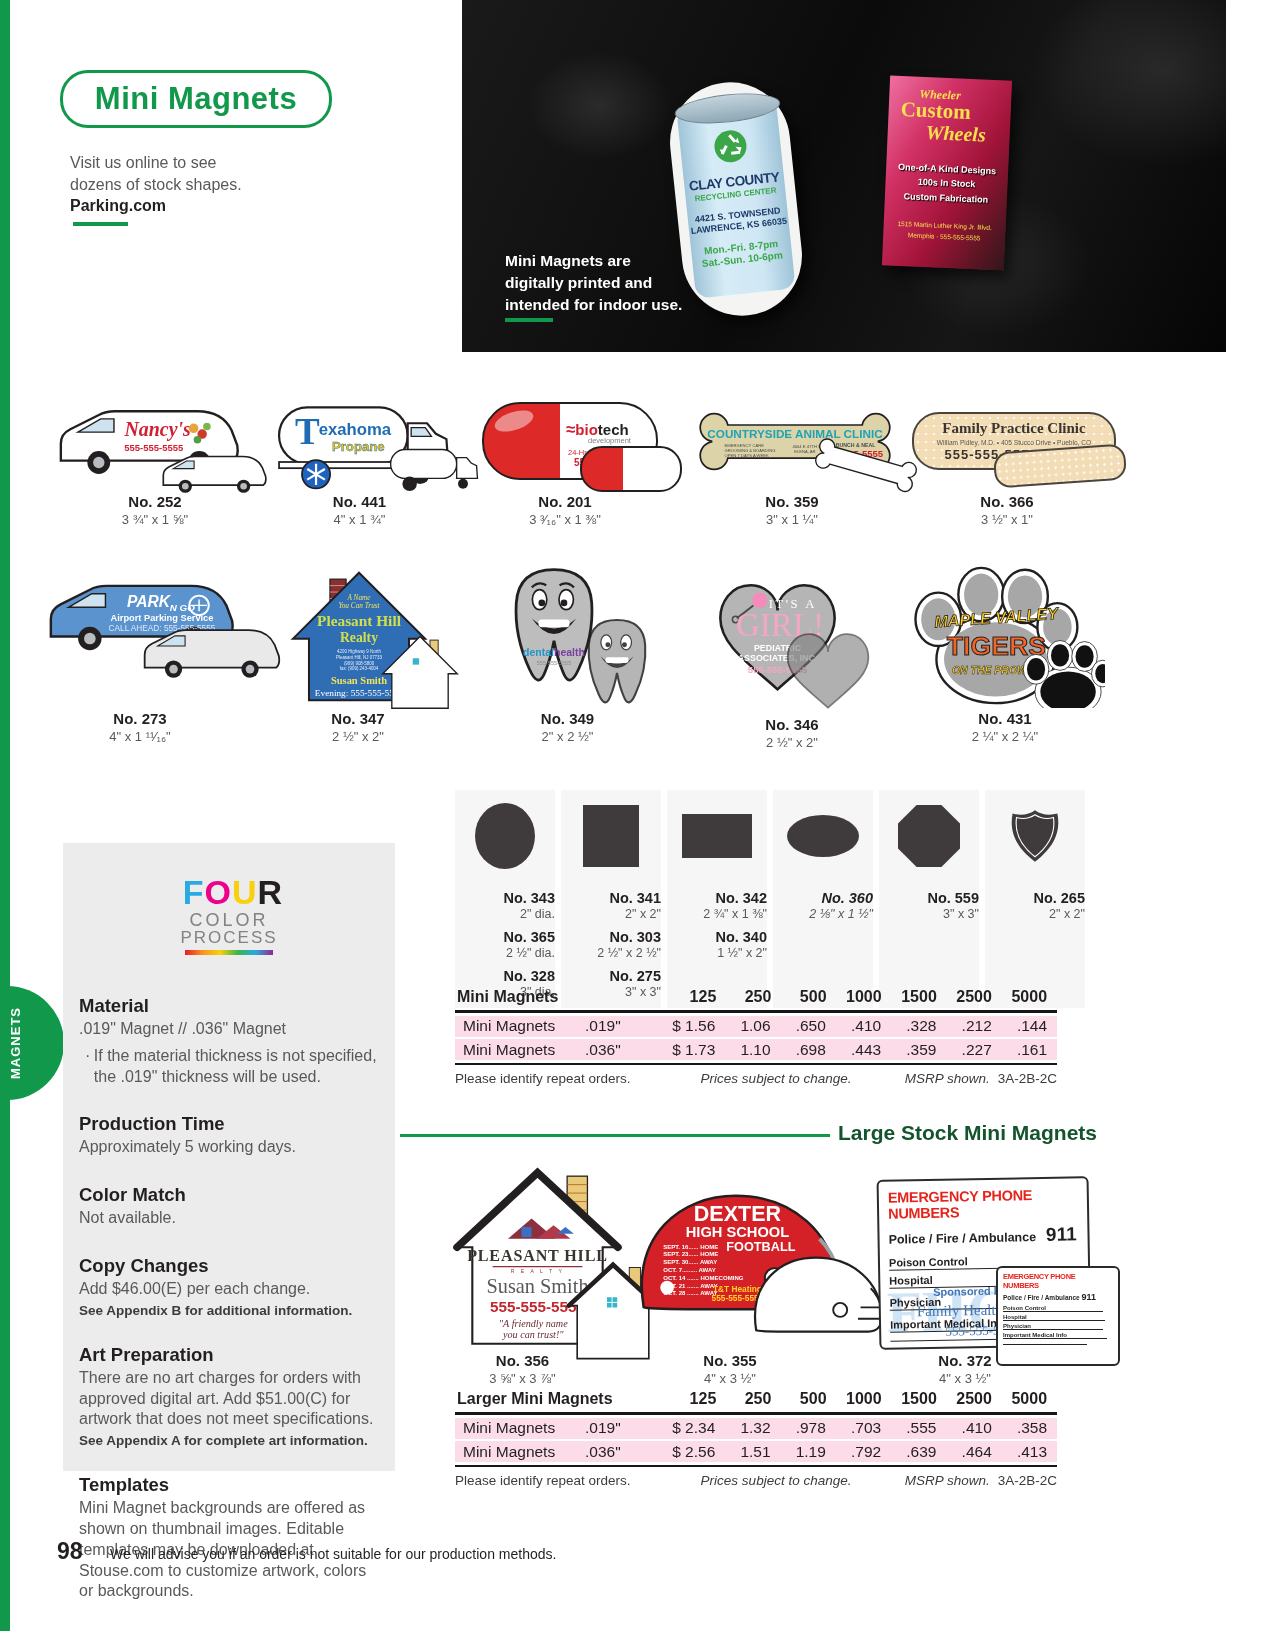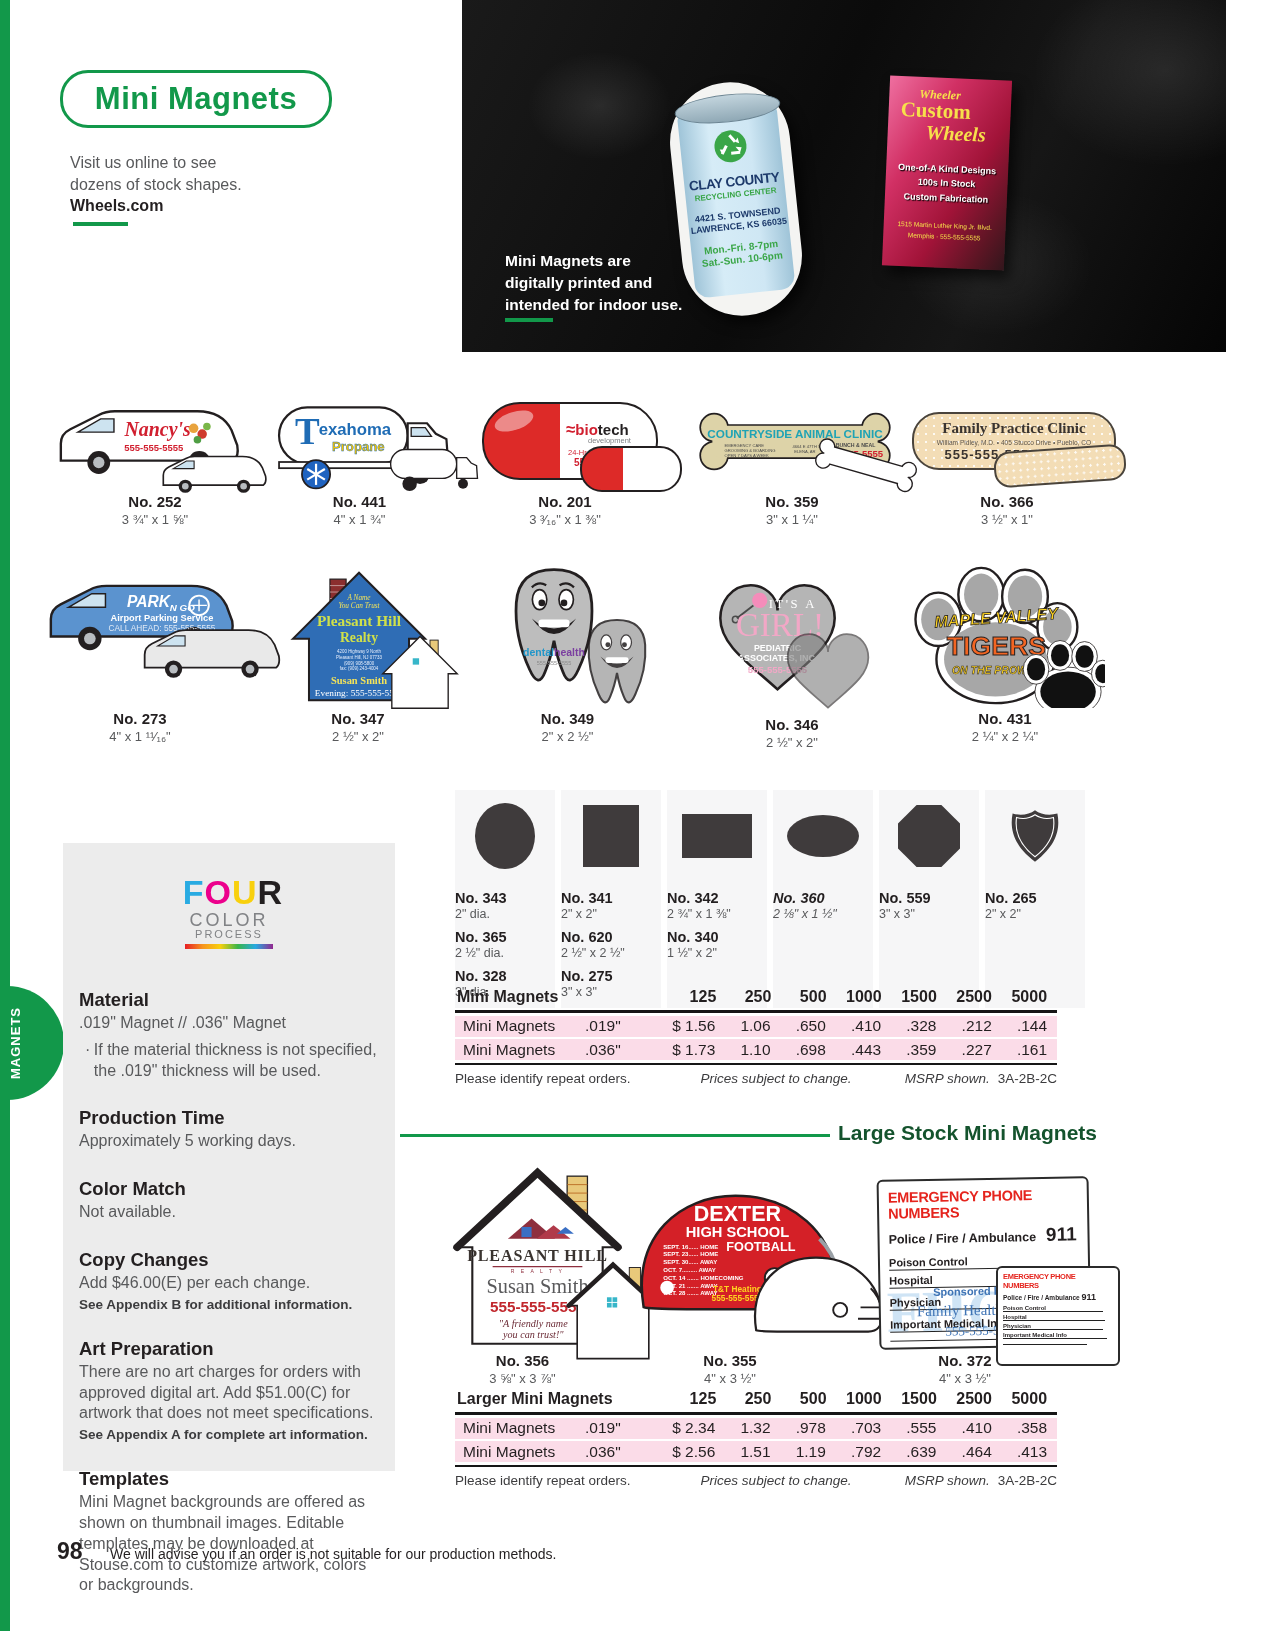--- a/index.html
+++ b/index.html
@@ -33,30 +33,30 @@
   .wheels-mag{position:absolute;left:424px;top:78px;width:122px;height:190px;transform:rotate(2.5deg);
         background:linear-gradient(120deg,#ef6fa0 0%,#d13064 30%,#a11338 62%,#5d1524 85%,#32161c 100%);
         box-shadow:6px 8px 14px rgba(0,0,0,.65);overflow:hidden;}
   .wheels-mag .y{color:#f7e04b;}
   
   .lbl{position:absolute;text-align:center;font-weight:bold;font-size:15px;color:#231f20;line-height:1.2;}
   .lbl .size{display:block;font-weight:normal;font-size:13px;color:#58595b;margin-top:1px;}
   
   .tile{position:absolute;top:790px;width:100px;height:218px;background:#f6f6f7;}
   .tile .shape-area{height:92px;display:flex;align-items:center;justify-content:center;}
-  .tile .slabel{text-align:left;font-weight:bold;font-size:14.5px;margin-top:8px;line-height:1.15;}
+  .tile .slabel{text-align:right;font-weight:bold;font-size:14.5px;margin-top:8px;line-height:1.15;}
   .tile .slabel .size{display:block;font-weight:normal;font-size:12.5px;color:#58595b;}
   .shp{background:#3f3b3c;}
   
   .info-panel{left:63px;top:843px;width:332px;height:628px;background:#ececec;}
   .fourcolor{text-align:center;margin-top:32px;line-height:1.0;}
   .fourcolor .big{font-size:34px;font-weight:bold;letter-spacing:1px;padding-left:8px;}
   .fourcolor .c1{color:#29abe2}.fourcolor .c2{color:#ec008c}.fourcolor .c3{color:#f8d00d}.fourcolor .c4{color:#231f20}
   .fourcolor .mid{font-size:18px;color:#808285;letter-spacing:3px;margin-top:2px;}
-  .fourcolor .sml{font-size:11px;color:#808285;letter-spacing:2px;}
+  .fourcolor .sml{font-size:17px;color:#808285;letter-spacing:2px;}
   .rainbow{width:88px;height:5px;margin:4px auto 0;background:linear-gradient(90deg,#e61e25,#f7941d,#f8d00d,#39b54a,#27aae1,#93278f);}
   .info-body{padding:14px 18px 0 16px;}
   .info-h{font-weight:bold;font-size:18.5px;margin:26px 0 2px;}
   .info-p{font-size:16px;color:#58595b;line-height:1.3;}
   .info-note{font-size:13.5px;font-weight:bold;color:#3c3c3e;margin-top:3px;}
   .bullet-row{display:flex;font-size:16px;color:#58595b;line-height:1.3;margin-top:6px;}
   .bullet-row .dot{width:16px;padding-left:6px;}
   
   .ptable{position:absolute;left:455px;width:602px;}
   .pt-head{display:flex;align-items:flex-end;border-bottom:3px solid #161616;padding-bottom:4px;font-weight:bold;font-size:16px;}
@@ -94,21 +94,21 @@
   <div class="abs side-tab">
     <span>MAGNETS</span>
   </div>
 
   <div class="abs title-box">
     <div>Mini Magnets</div>
   </div>
   <div class="abs intro">
     <span>Visit us online to see</span><br>
     <span>dozens of stock shapes.</span><br>
-    <b>Wheels.com</b>
+    <b>Parking.com</b>
   </div>
   <div class="abs green-dash" style="left:73px;top:222px;width:55px;"></div>
 
   <div class="abs hero">
     <div class="hero-caption">
       <span>Mini Magnets are</span><br>
       <span>digitally printed and</span><br>
       <span>intended for indoor use.</span>
     </div>
     <div class="green-dash" style="position:absolute;left:43px;top:318px;width:48px;"></div>
@@ -446,21 +446,21 @@
       </div>
     <div class="slabel"><span>No. 343</span><span class="size">2" dia.</span></div>
     <div class="slabel"><span>No. 365</span><span class="size">2 ½" dia.</span></div>
     <div class="slabel"><span>No. 328</span><span class="size">3" dia.</span></div>
   </div>
   <div class="tile" style="left:561px;">
     <div class="shape-area">
         <div class="shp" style="width:56px;height:62px;"></div>
       </div>
     <div class="slabel"><span>No. 341</span><span class="size">2" x 2"</span></div>
-    <div class="slabel"><span>No. 620</span><span class="size">2 ½" x 2 ½"</span></div>
+    <div class="slabel"><span>No. 303</span><span class="size">2 ½" x 2 ½"</span></div>
     <div class="slabel"><span>No. 275</span><span class="size">3" x 3"</span></div>
   </div>
   <div class="tile" style="left:667px;">
     <div class="shape-area">
         <div class="shp" style="width:70px;height:44px;"></div>
       </div>
     <div class="slabel"><span>No. 342</span><span class="size">2 ¾" x 1 ⅜"</span></div>
     <div class="slabel"><span>No. 340</span><span class="size">1 ½" x 2"</span></div>
   </div>
   <div class="tile" style="left:773px;font-style:italic;">

